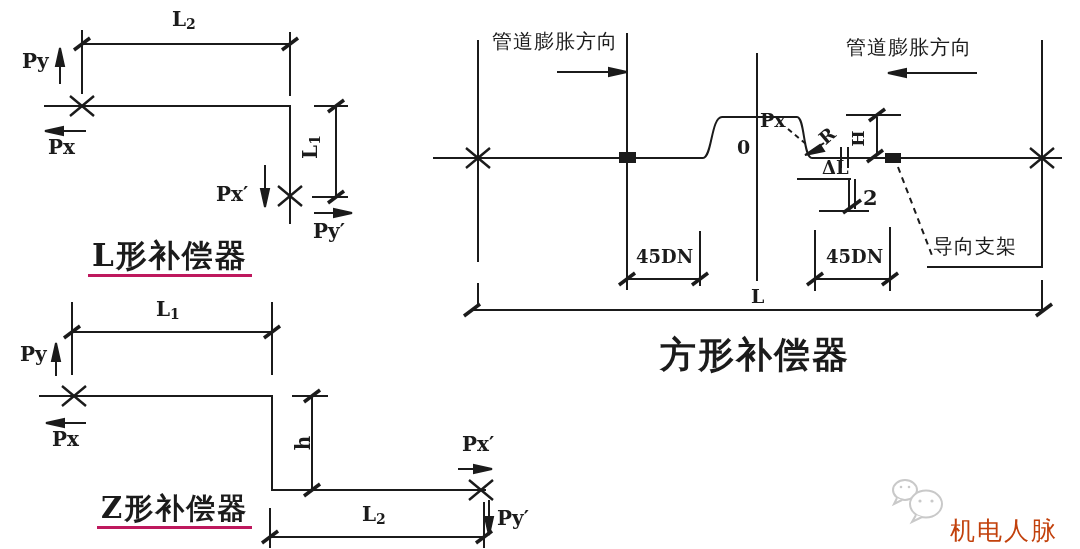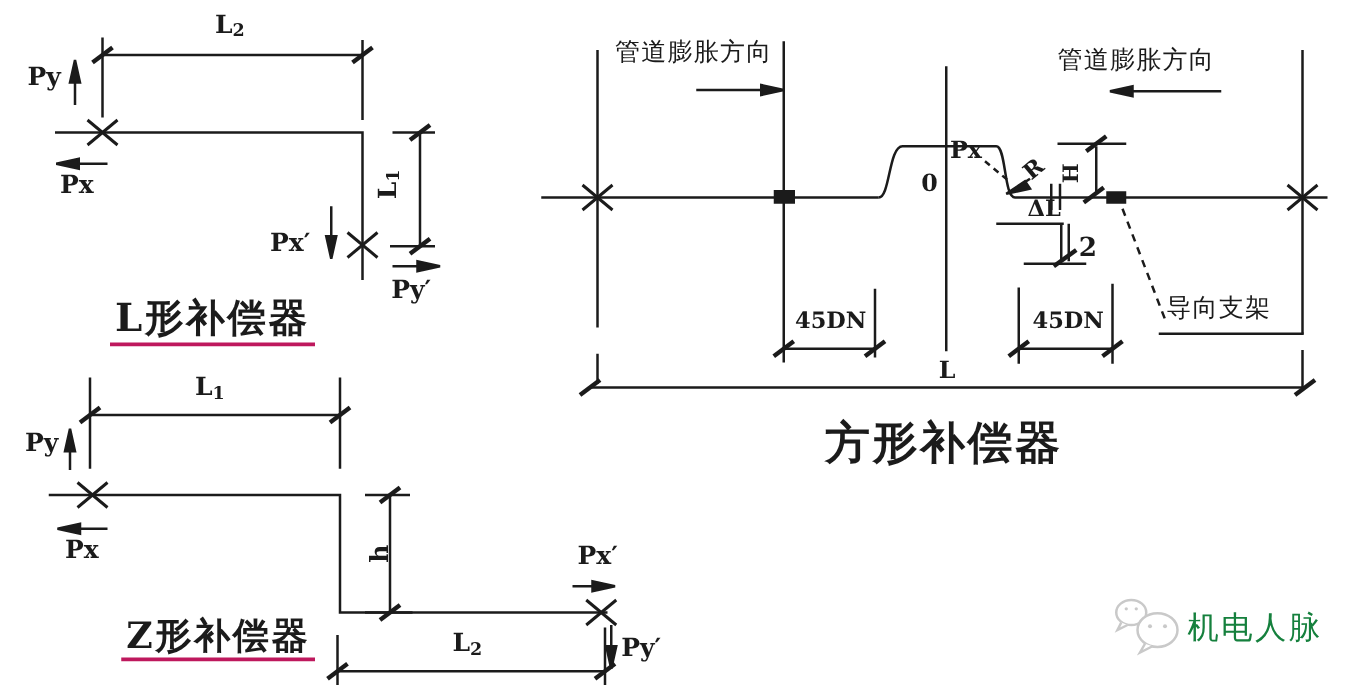--- a/index.html
+++ b/index.html
@@ -6,22 +6,22 @@
   #canvas{position:relative;width:1080px;height:549px;background:#ffffff;overflow:hidden;
           font-family:"DejaVu Serif","Liberation Serif",serif;color:#1b1b1b;border-radius:23px;}
   svg{position:absolute;left:0;top:0;}
   .lbl{position:absolute;white-space:nowrap;color:#1b1b1b;line-height:1;}
   .dim{font-size:20px;font-weight:bold;}
   .sub{font-size:14px;vertical-align:-3px;}
   .rot{transform:rotate(-90deg);transform-origin:center center;text-align:center;}
   .title{font-weight:bold;letter-spacing:2px;}
   .underlined{border-bottom:3px solid #be185d;padding:0 4px 3px 4px;}
   .cn{font-size:20px;letter-spacing:1px;}
-  .watermark-text{color:#15803d;font-size:25px;letter-spacing:2px;
-                  font-family:"DejaVu Sans","Liberation Sans",sans-serif;}
+  .watermark-text{color:#c2410c;font-size:25px;letter-spacing:2px;
+                  font-family:"DejaVu Sans","Liberation Sans",sans-serif;margin-top:29px;}
 </style>
 </head>
 <body>
 
 <div id="canvas">
 
 <svg width="1080" height="549" viewBox="0 0 1080 549">
   <g stroke="#1b1b1b" stroke-width="2" fill="none">
 
     <g>

